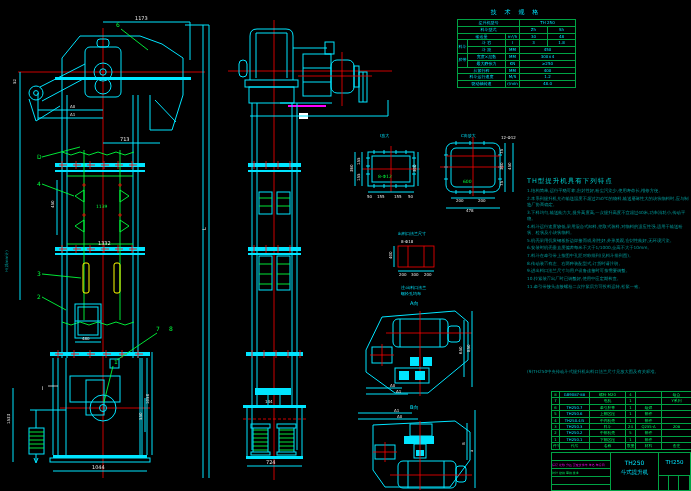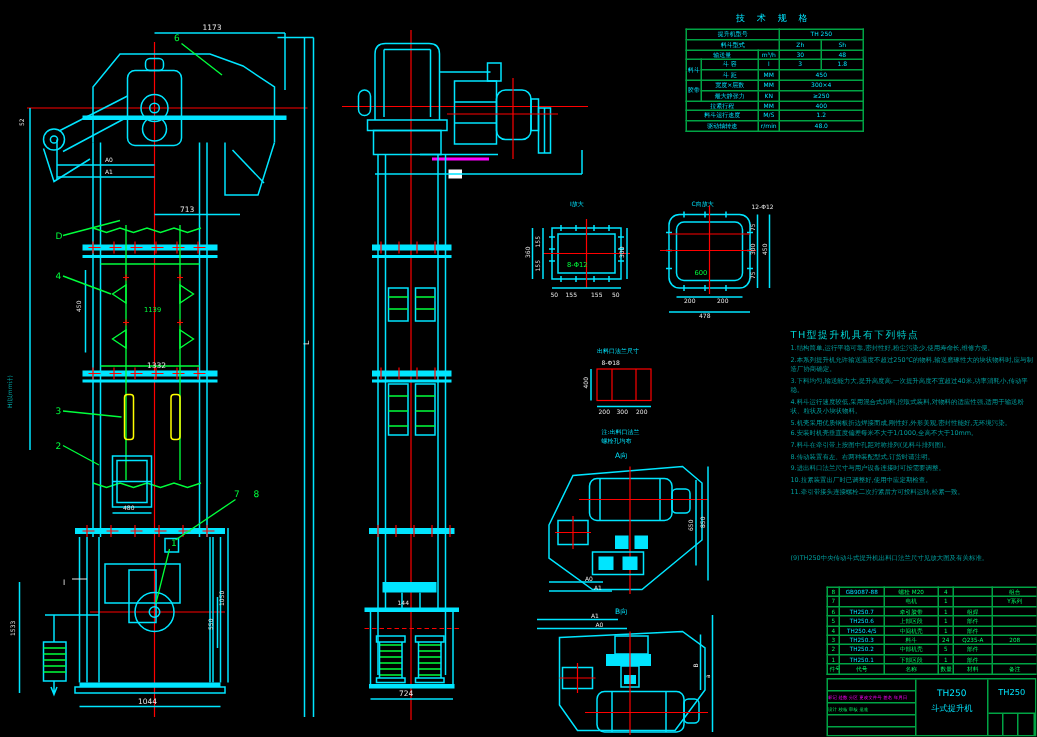--- a/index.html
+++ b/index.html
@@ -28,21 +28,21 @@
   table.tt{width:100%;border-collapse:collapse;table-layout:fixed;}
   table.tt td{border:1px solid #00a344;color:#00e5ff;font-size:4px;line-height:5.8px;height:5.8px;
      padding:0;text-align:center;white-space:nowrap;overflow:hidden;}
   
   table.bom{width:100%;border-collapse:collapse;table-layout:fixed;}
   table.bom td{border:1px solid #00a344;color:#00ff66;font-size:3.8px;line-height:5.4px;height:5.4px;
      padding:0 1px;text-align:center;white-space:nowrap;overflow:hidden;}
   table.bom td.code{color:#00e5ff;}
   
   .notes{color:#009c9c;font-size:4.3px;line-height:6.2px;}
-  .notes-title{color:#00cfcf;font-size:6.5px;margin-bottom:4px;letter-spacing:1px;margin-top:42px;}
+  .notes-title{color:#00cfcf;font-size:6.5px;margin-bottom:4px;letter-spacing:1px;}
   .note{margin-bottom:1.5px;}
   .note-foot{color:#009c9c;font-size:4.3px;}
   
   .tblock{border:1px solid #00a344;box-sizing:border-box;}
   .tb-left{position:absolute;left:0;top:0;width:59px;height:100%;border-right:1px solid #00a344;box-sizing:border-box;}
   .tb-row{height:8px;border-bottom:1px solid #00a344;box-sizing:border-box;overflow:hidden;}
   .tb-rev{color:#ff00ff;font-size:3px;line-height:8px;white-space:nowrap;}
   .tb-sign{color:#00ff66;font-size:3px;line-height:8px;white-space:nowrap;}
   .tb-mid{position:absolute;left:59px;top:0;width:48px;height:100%;border-right:1px solid #00a344;
      box-sizing:border-box;color:#00e5ff;text-align:center;}

